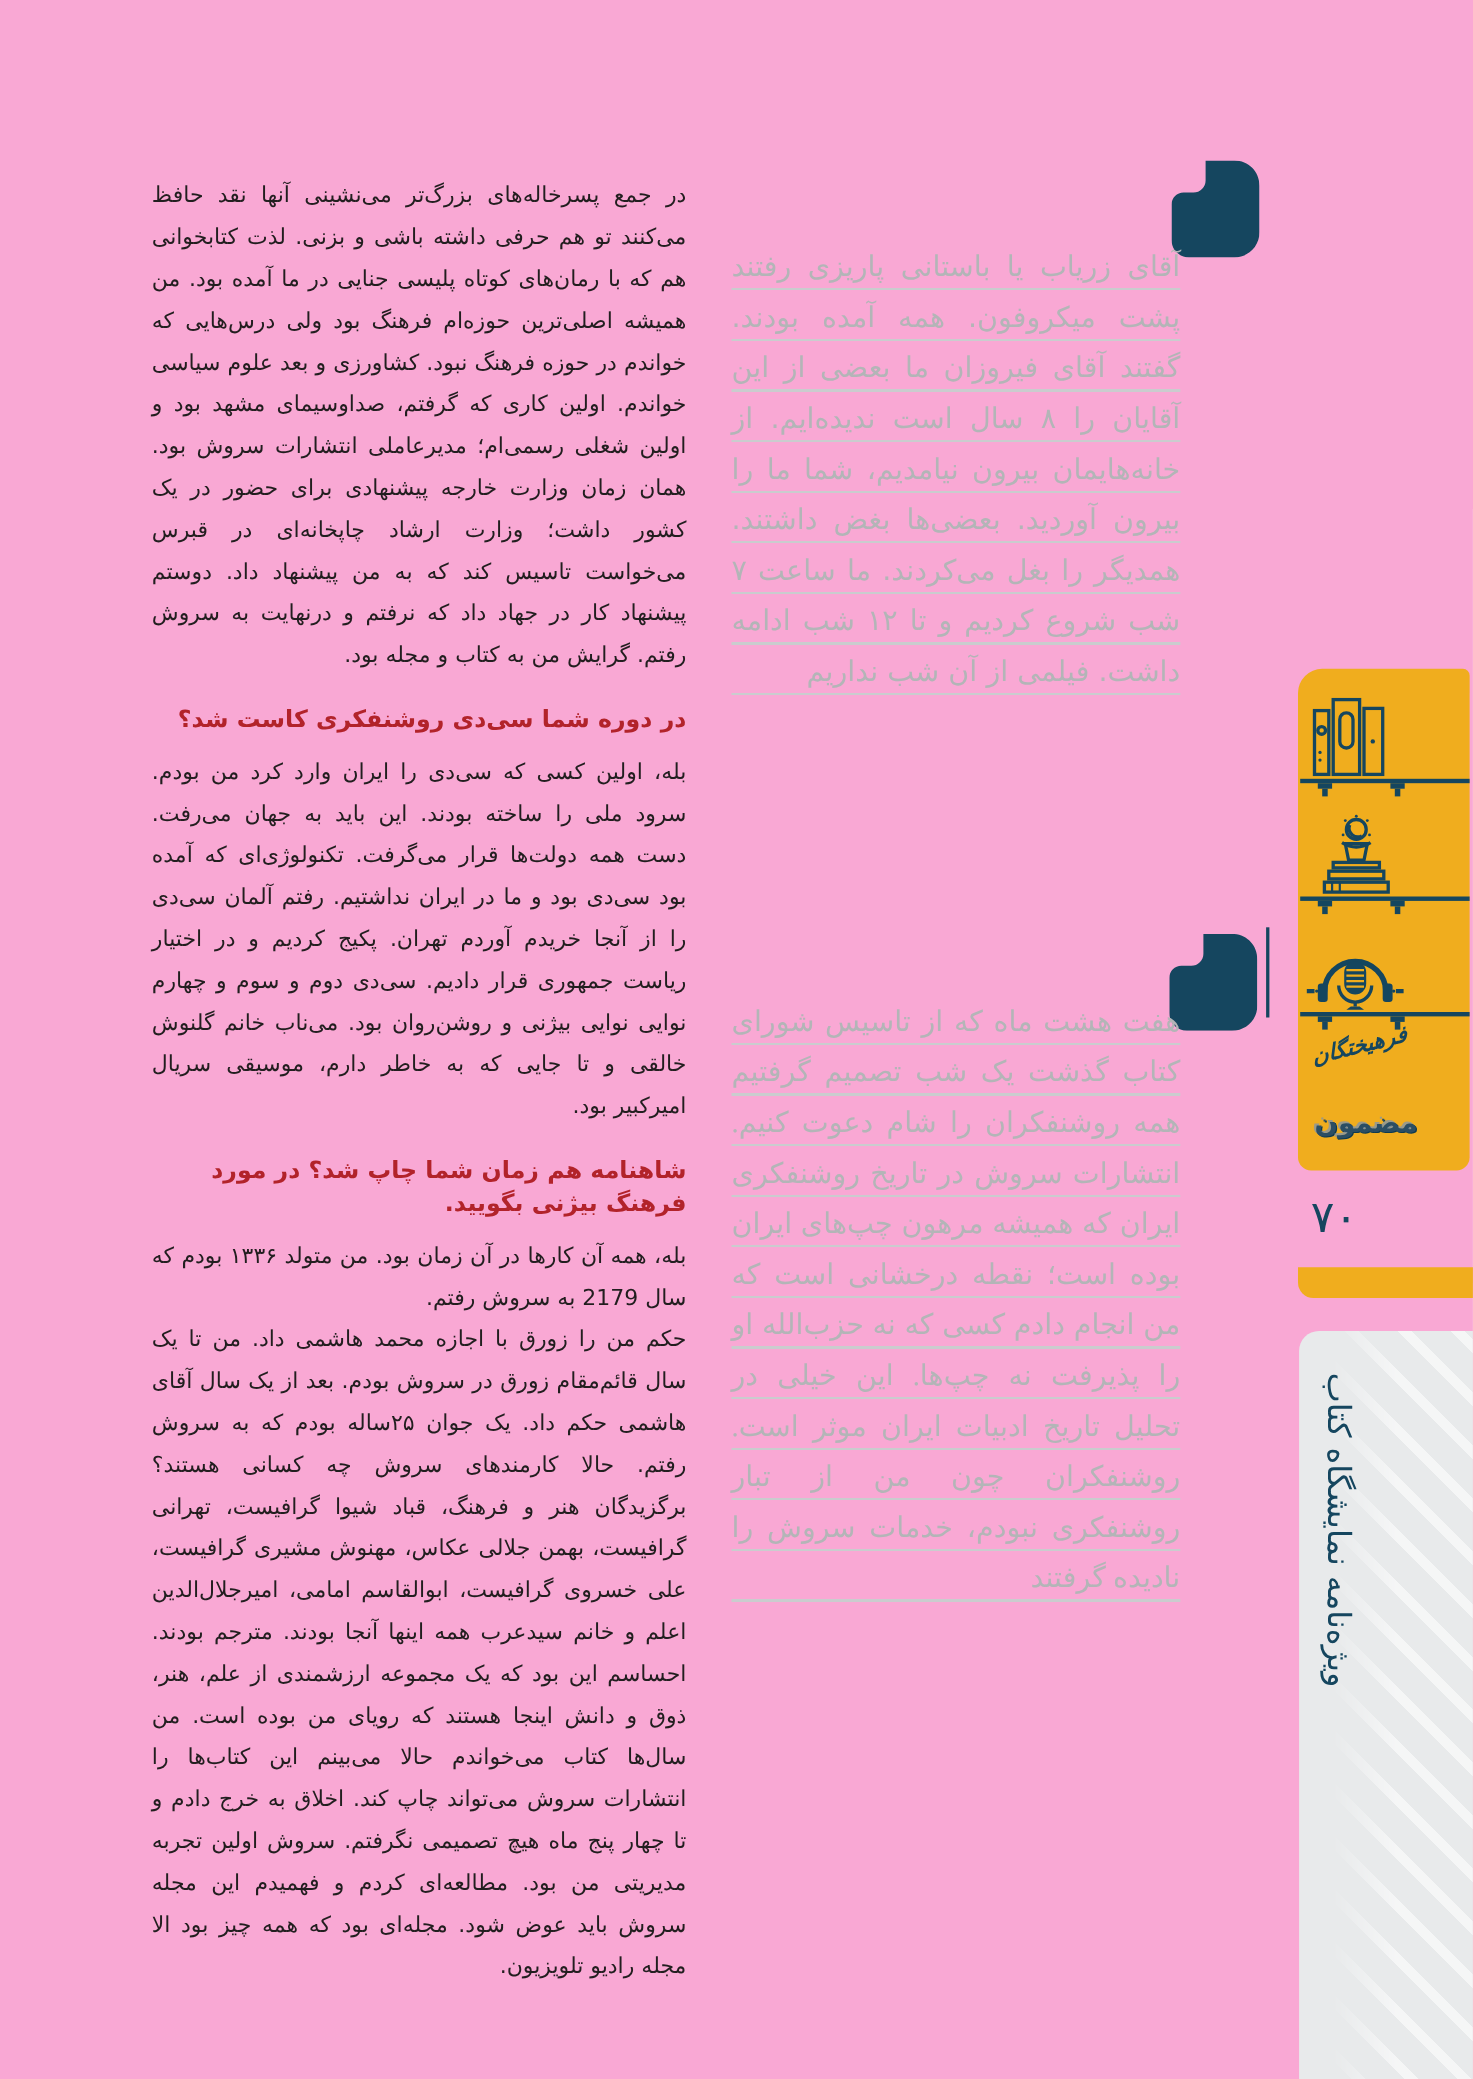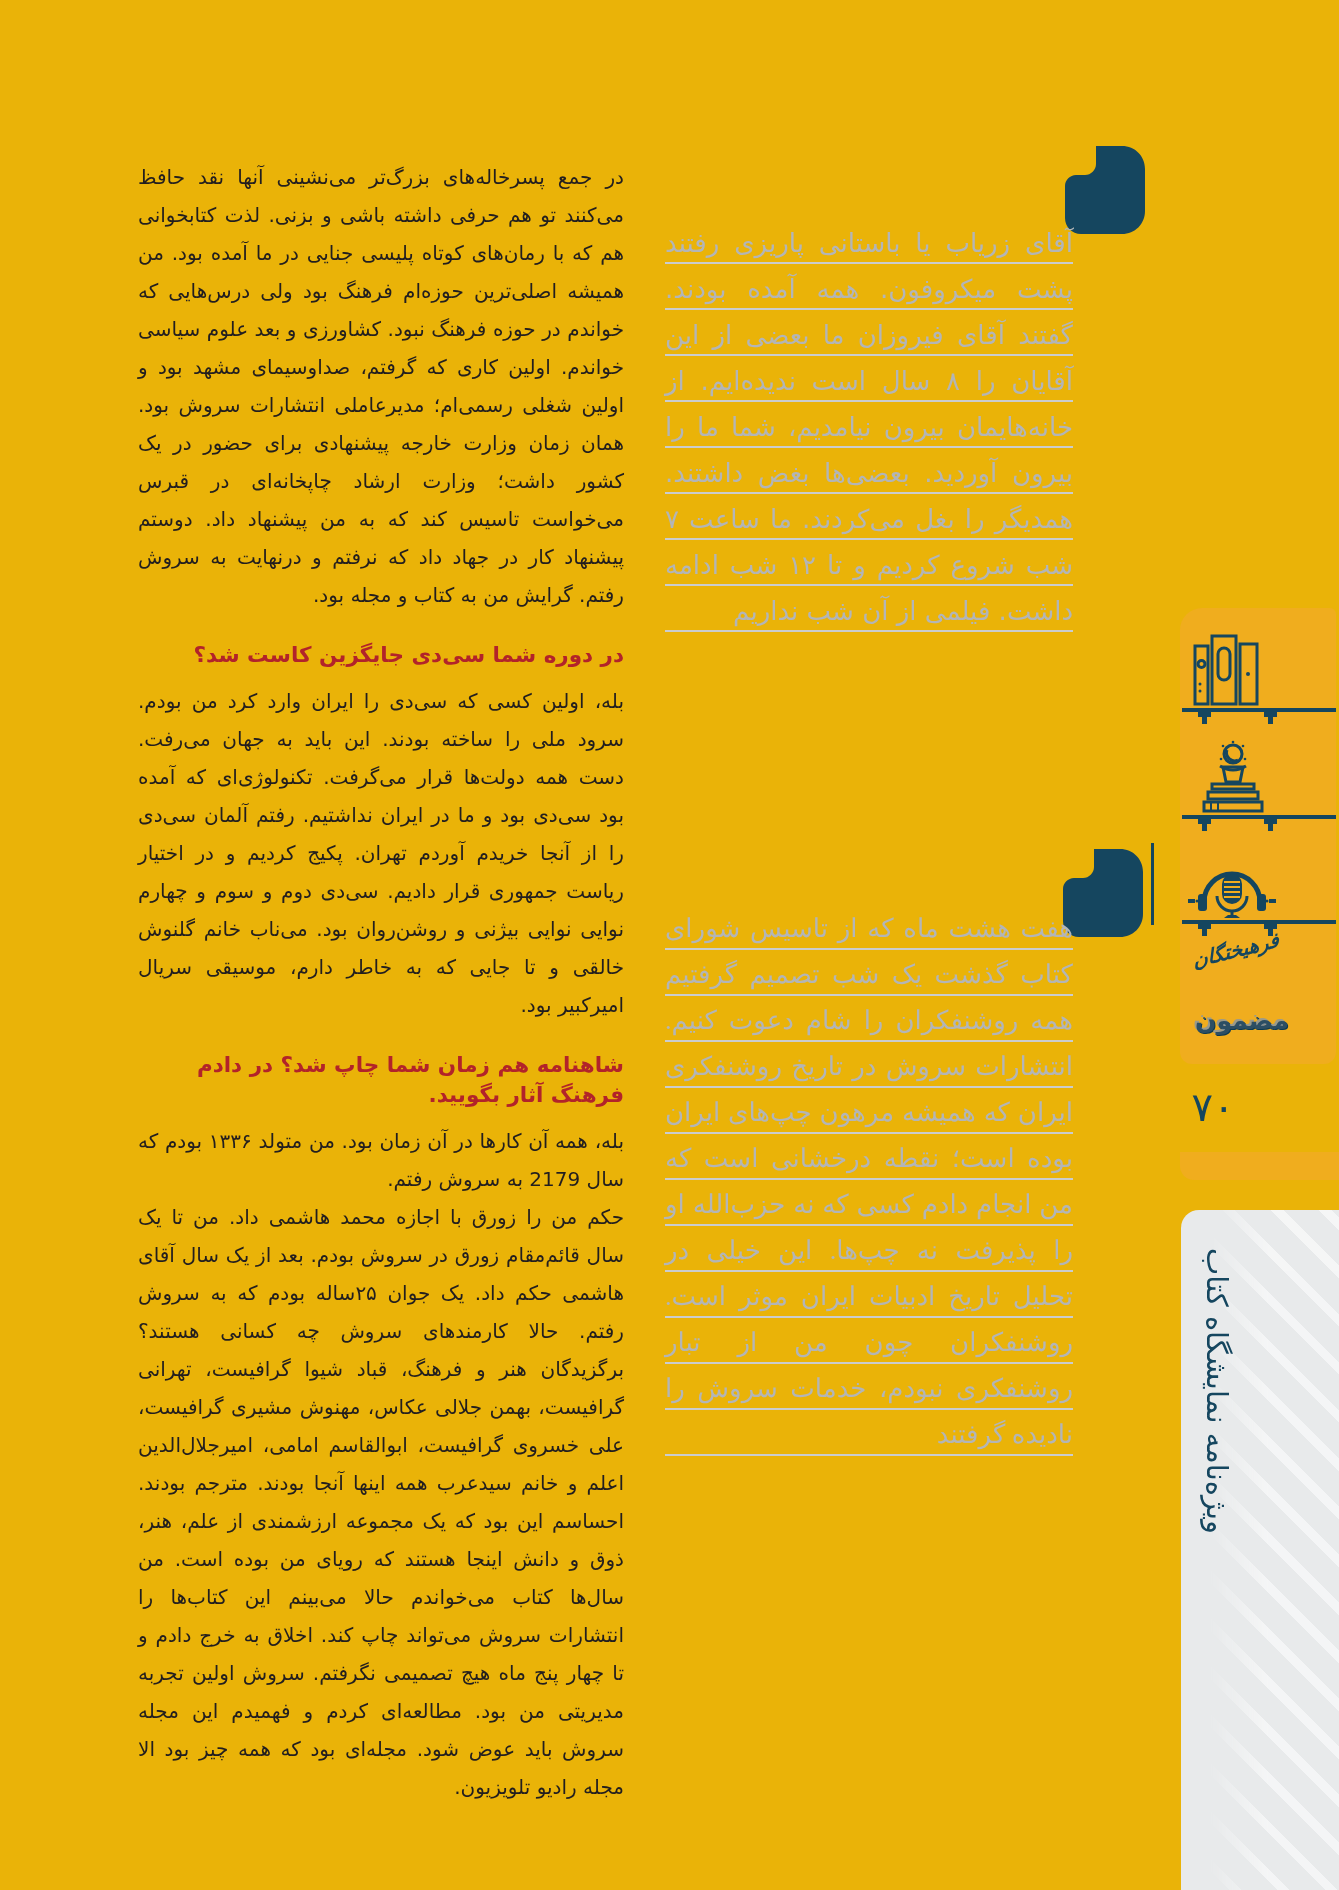--- a/index.html
+++ b/index.html
@@ -1,20 +1,20 @@
 <!DOCTYPE html>
 <html lang="fa"><head>
 <meta charset="utf-8">
 <title>ویژه‌نامه نمایشگاه کتاب</title>
 <style>
   html,body{margin:0;padding:0;background:#ffffff;}
   .page{
     position:relative;
     width:1339px;height:1890px;
-    background:#eab308;
+    background:#f9a8d4;
     overflow:hidden;
     font-family:"DejaVu Sans",sans-serif;
   }
   
   .main-col{
     position:absolute;
     top:158px;right:715px;width:486px;
     direction:rtl;
     text-align:justify;
     color:#221e1f;
@@ -116,23 +116,23 @@
     z-index:2;
   }
 </style>
 </head>
 <body>
 
 <div class="page">
 
   <div class="main-col">
     <p class="para">در جمع پسرخاله‌های بزرگ‌تر می‌نشینی آنها نقد حافظ می‌کنند تو هم حرفی داشته باشی و بزنی. لذت کتابخوانی هم که با رمان‌های کوتاه پلیسی جنایی در ما آمده بود. من همیشه اصلی‌ترین حوزه‌ام فرهنگ بود ولی درس‌هایی که خواندم در حوزه فرهنگ نبود. کشاورزی و بعد علوم سیاسی خواندم. اولین کاری که گرفتم، صداوسیمای مشهد بود و اولین شغلی رسمی‌ام؛ مدیرعاملی انتشارات سروش بود. همان زمان وزارت خارجه پیشنهادی برای حضور در یک کشور داشت؛ وزارت ارشاد چاپخانه‌ای در قبرس می‌خواست تاسیس کند که به من پیشنهاد داد. دوستم پیشنهاد کار در جهاد داد که نرفتم و درنهایت به سروش رفتم. گرایش من به کتاب و مجله بود.</p>
-    <h3 class="question">در دوره شما سی‌دی جایگزین کاست شد؟</h3>
+    <h3 class="question">در دوره شما سی‌دی روشنفکری کاست شد؟</h3>
     <p class="para">بله، اولین کسی که سی‌دی را ایران وارد کرد من بودم. سرود ملی را ساخته بودند. این باید به جهان می‌رفت. دست همه دولت‌ها قرار می‌گرفت. تکنولوژی‌ای که آمده بود سی‌دی بود و ما در ایران نداشتیم. رفتم آلمان سی‌دی را از آنجا خریدم آوردم تهران. پکیج کردیم و در اختیار ریاست جمهوری قرار دادیم. سی‌دی دوم و سوم و چهارم نوایی نوایی بیژنی و روشن‌روان بود. می‌ناب خانم گلنوش خالقی و تا جایی که به خاطر دارم، موسیقی سریال امیرکبیر بود.</p>
-    <h3 class="question">شاهنامه هم زمان شما چاپ شد؟ در دادم فرهنگ آثار بگویید.</h3>
+    <h3 class="question">شاهنامه هم زمان شما چاپ شد؟ در مورد فرهنگ بیژنی بگویید.</h3>
     <p class="para">بله، همه آن کارها در آن زمان بود. من متولد ۱۳۳۶ بودم که سال 2179 به سروش رفتم.</p>
     <p class="para">حکم من را زورق با اجازه محمد هاشمی داد. من تا یک سال قائم‌مقام زورق در سروش بودم. بعد از یک سال آقای هاشمی حکم داد. یک جوان ۲۵ساله بودم که به سروش رفتم. حالا کارمندهای سروش چه کسانی هستند؟ برگزیدگان هنر و فرهنگ، قباد شیوا گرافیست، تهرانی گرافیست، بهمن جلالی عکاس، مهنوش مشیری گرافیست، علی خسروی گرافیست، ابوالقاسم امامی، امیرجلال‌الدین اعلم و خانم سیدعرب همه اینها آنجا بودند. مترجم بودند. احساسم این بود که یک مجموعه ارزشمندی از علم، هنر، ذوق و دانش اینجا هستند که رویای من بوده است. من سال‌ها کتاب می‌خواندم حالا می‌بینم این کتاب‌ها را انتشارات سروش می‌تواند چاپ کند. اخلاق به خرج دادم و تا چهار پنج ماه هیچ تصمیمی نگرفتم. سروش اولین تجربه مدیریتی من بود. مطالعه‌ای کردم و فهمیدم این مجله سروش باید عوض شود. مجله‌ای بود که همه چیز بود الا مجله رادیو تلویزیون.</p>
   </div>
 
   <div class="qmark qm1">
     <svg width="80" height="88" viewBox="0 0 80 88">
       <path d="M31 0 H57 C70 0 80 10 80 23 V65 C80 78 70 88 57 88 H16 C7 88 0 81 0 72 V40 C0 34 5 29 11 29 H20 C26 29 31 24 31 18 Z" fill="#15465f"></path>
     </svg>
   </div>
   <div class="pullquote pq1">آقای زریاب یا باستانی پاریزی رفتند پشت میکروفون. همه آمده بودند. گفتند آقای فیروزان ما بعضی از این آقایان را ۸ سال است ندیده‌ایم. از خانه‌هایمان بیرون نیامدیم، شما ما را بیرون آوردید. بعضی‌ها بغض داشتند. همدیگر را بغل می‌کردند. ما ساعت ۷ شب شروع کردیم و تا ۱۲ شب ادامه داشت. فیلمی از آن شب نداریم</div>

